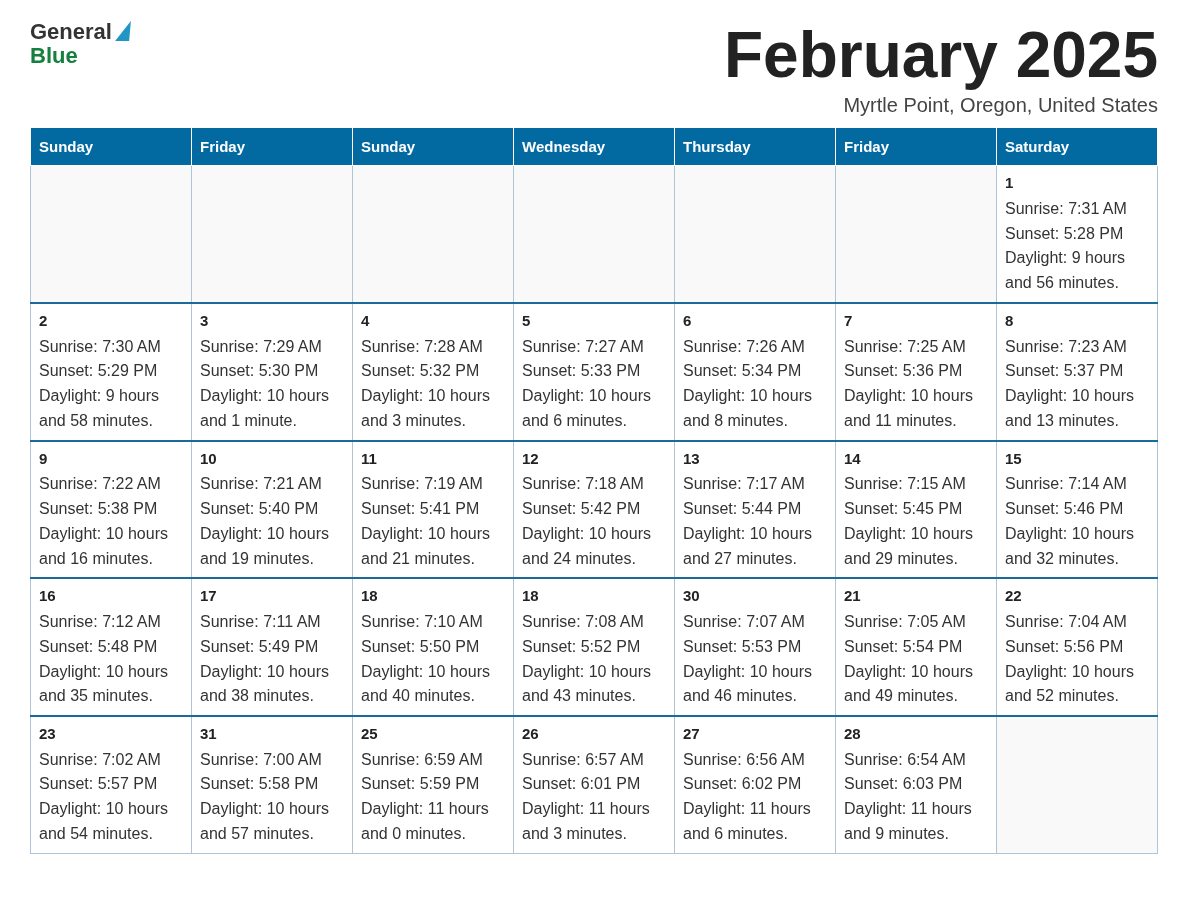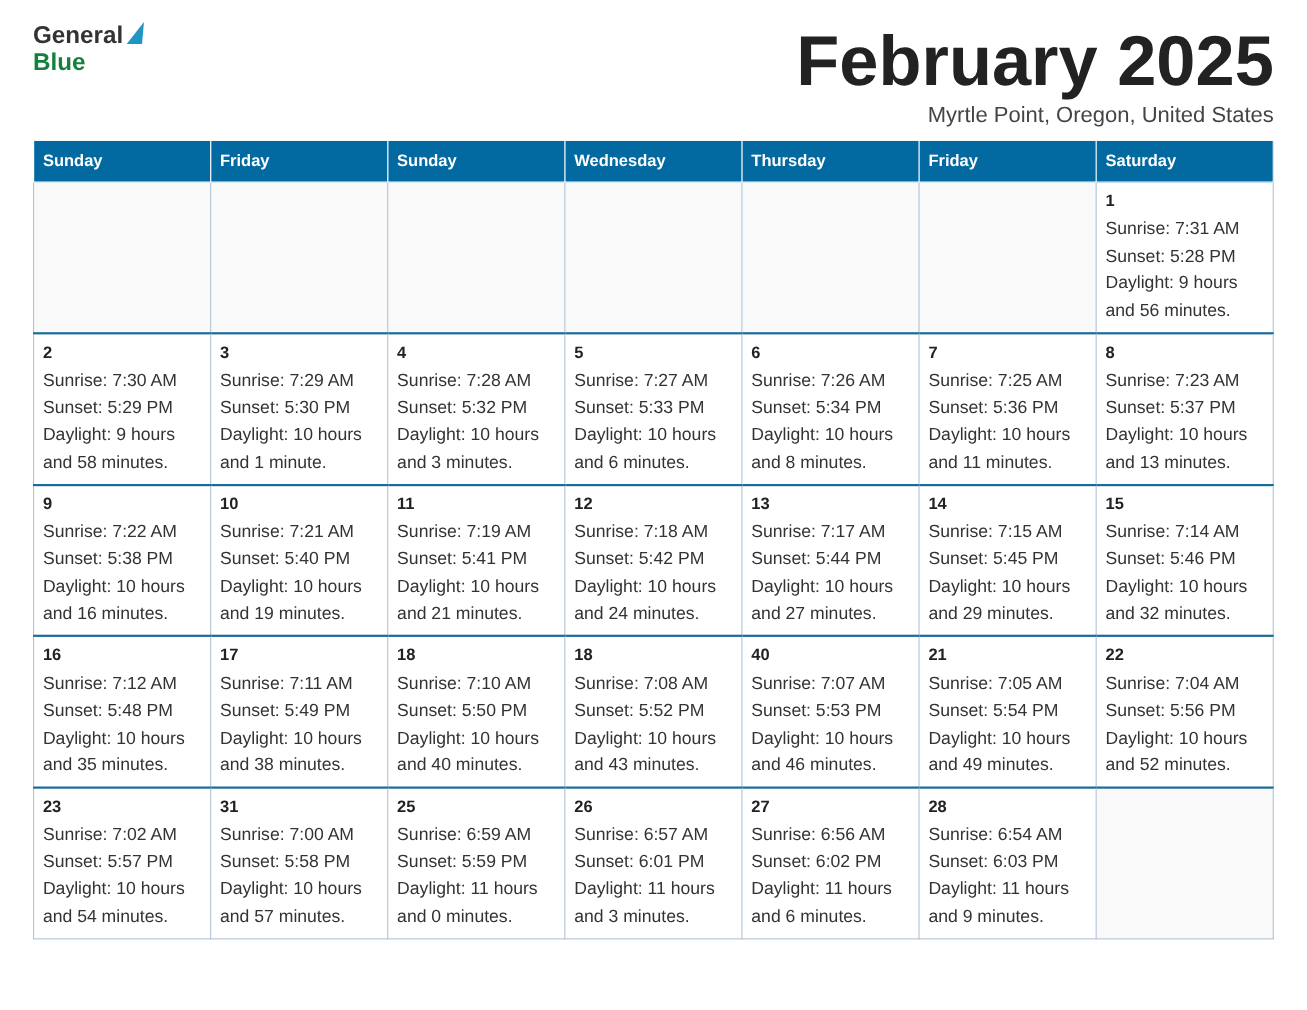--- a/index.html
+++ b/index.html
@@ -206,21 +206,21 @@
         </td>
         <td>
           <span class="day-number">18</span>
           <div class="day-info">Sunrise: 7:10 AM<br>Sunset: 5:50 PM<br>Daylight: 10 hours<br>and 40 minutes.</div>
         </td>
         <td>
           <span class="day-number">18</span>
           <div class="day-info">Sunrise: 7:08 AM<br>Sunset: 5:52 PM<br>Daylight: 10 hours<br>and 43 minutes.</div>
         </td>
         <td>
-          <span class="day-number">40</span>
+          <span class="day-number">30</span>
           <div class="day-info">Sunrise: 7:07 AM<br>Sunset: 5:53 PM<br>Daylight: 10 hours<br>and 46 minutes.</div>
         </td>
         <td>
           <span class="day-number">21</span>
           <div class="day-info">Sunrise: 7:05 AM<br>Sunset: 5:54 PM<br>Daylight: 10 hours<br>and 49 minutes.</div>
         </td>
         <td>
           <span class="day-number">22</span>
           <div class="day-info">Sunrise: 7:04 AM<br>Sunset: 5:56 PM<br>Daylight: 10 hours<br>and 52 minutes.</div>
         </td>

